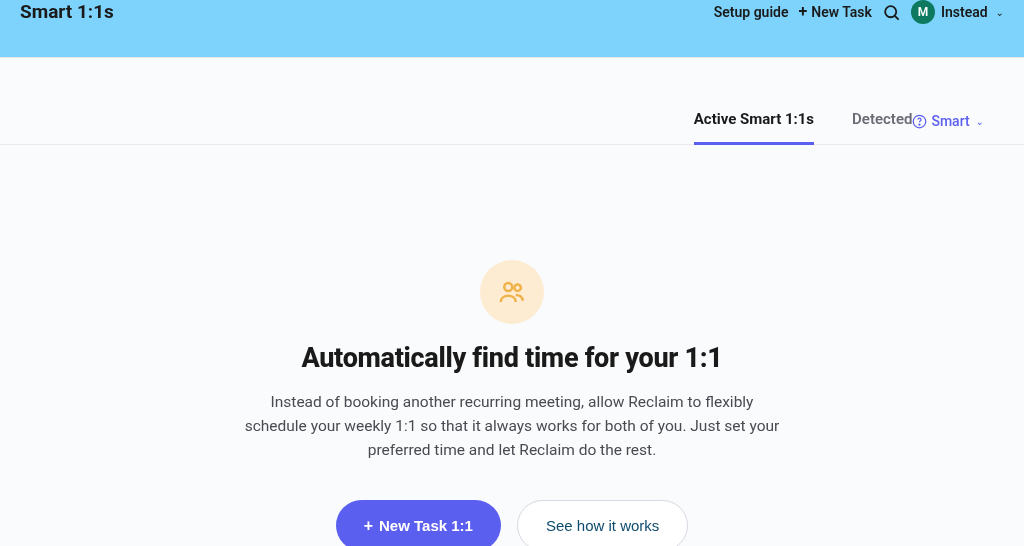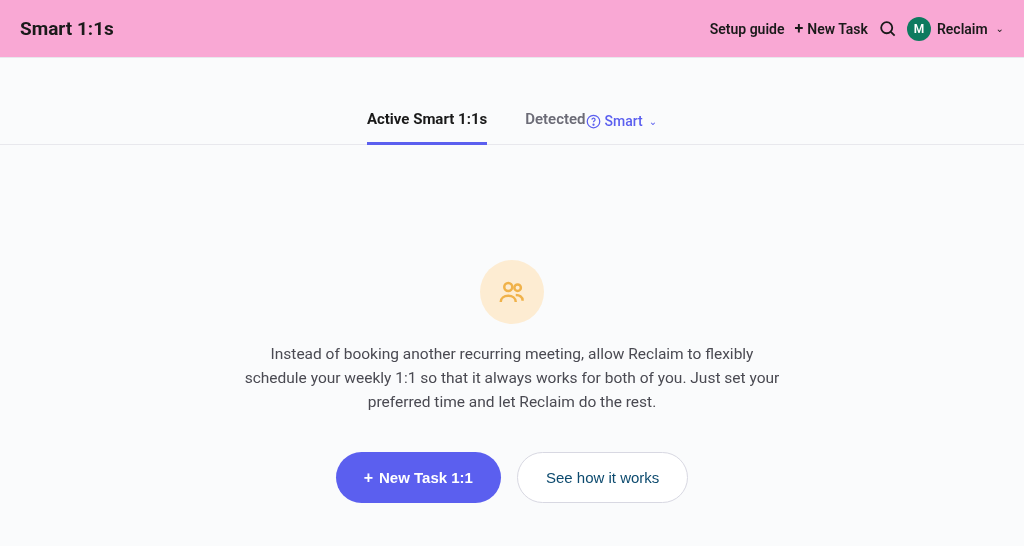--- a/index.html
+++ b/index.html
@@ -10,23 +10,23 @@
     body {
       font-family: -apple-system, BlinkMacSystemFont, 'Segoe UI', Roboto, Helvetica, Arial, sans-serif;
       background: #fafbfc;
       color: #1a1a1a;
       width: 1024px;
       height: 546px;
       overflow: hidden;
     }
     .header {
       display: flex;
-      align-items: center;
+      align-items: flex-start;
       justify-content: space-between;
-      background: #f9a8d4;
+      background: #7dd3fc;
       border-bottom: 1px solid #e8e8ed;
       height: 58px;
       padding: 0 20px;
     }
     .page-title {
       font-size: 19px;
       font-weight: 700;
       color: #1a1a1a;
     }
     .header-right {
@@ -71,21 +71,21 @@
       font-size: 12px;
       font-weight: 600;
     }
     .account-label {
       font-size: 14px;
       font-weight: 600;
     }
     .tabs-row {
       display: flex;
       align-items: center;
-      justify-content: center;
+      justify-content: flex-end;
       padding: 0 40px;
       border-bottom: 1px solid #e8e8ed;
       margin-top: 40px;
     }
     .tabs {
       display: flex;
       gap: 38px;
     }
     .tab {
       padding: 12px 0 14px 0;
@@ -189,21 +189,21 @@
       <span>New Task</span>
     </span>
     <span class="search-icon">
       <svg width="19" height="19" viewBox="0 0 24 24" fill="none" stroke="#1a1a1a" stroke-width="2.3">
         <circle cx="11" cy="11" r="7"></circle>
         <line x1="21" y1="21" x2="16.2" y2="16.2"></line>
       </svg>
     </span>
     <div class="account">
       <div class="avatar">M</div>
-      <span class="account-label">Reclaim</span>
+      <span class="account-label">Instead</span>
       <span class="chev">⌄</span>
     </div>
   </div>
 </div>
 
 <div class="tabs-row">
   <div class="tabs">
     <div class="tab active">Active Smart 1:1s</div>
     <div class="tab">Detected</div>
   </div>
@@ -220,20 +220,21 @@
 
 <div class="empty-state">
   <div class="icon-circle">
     <svg width="30" height="30" viewBox="0 0 24 24" fill="none" stroke="#f0b24a" stroke-width="2">
       <circle cx="9" cy="8" r="3.2"></circle>
       <path d="M3 20c0-3.2 2.7-5 6-5s6 1.8 6 5"></path>
       <circle cx="16.5" cy="8.5" r="2.6"></circle>
       <path d="M15 14.4c2.8 0 5.5 1.3 5.5 4.6"></path>
     </svg>
   </div>
+  <h1 class="empty-title">Automatically find time for your 1:1</h1>
   <p class="empty-desc">Instead of booking another recurring meeting, allow Reclaim to flexibly schedule your weekly 1:1 so that it always works for both of you. Just set your preferred time and let Reclaim do the rest.</p>
   <div class="cta-row">
     <button class="btn-primary">
       <span class="plus">+</span>
       <span>New Task 1:1</span>
     </button>
     <button class="btn-secondary">See how it works</button>
   </div>
 </div>
 

